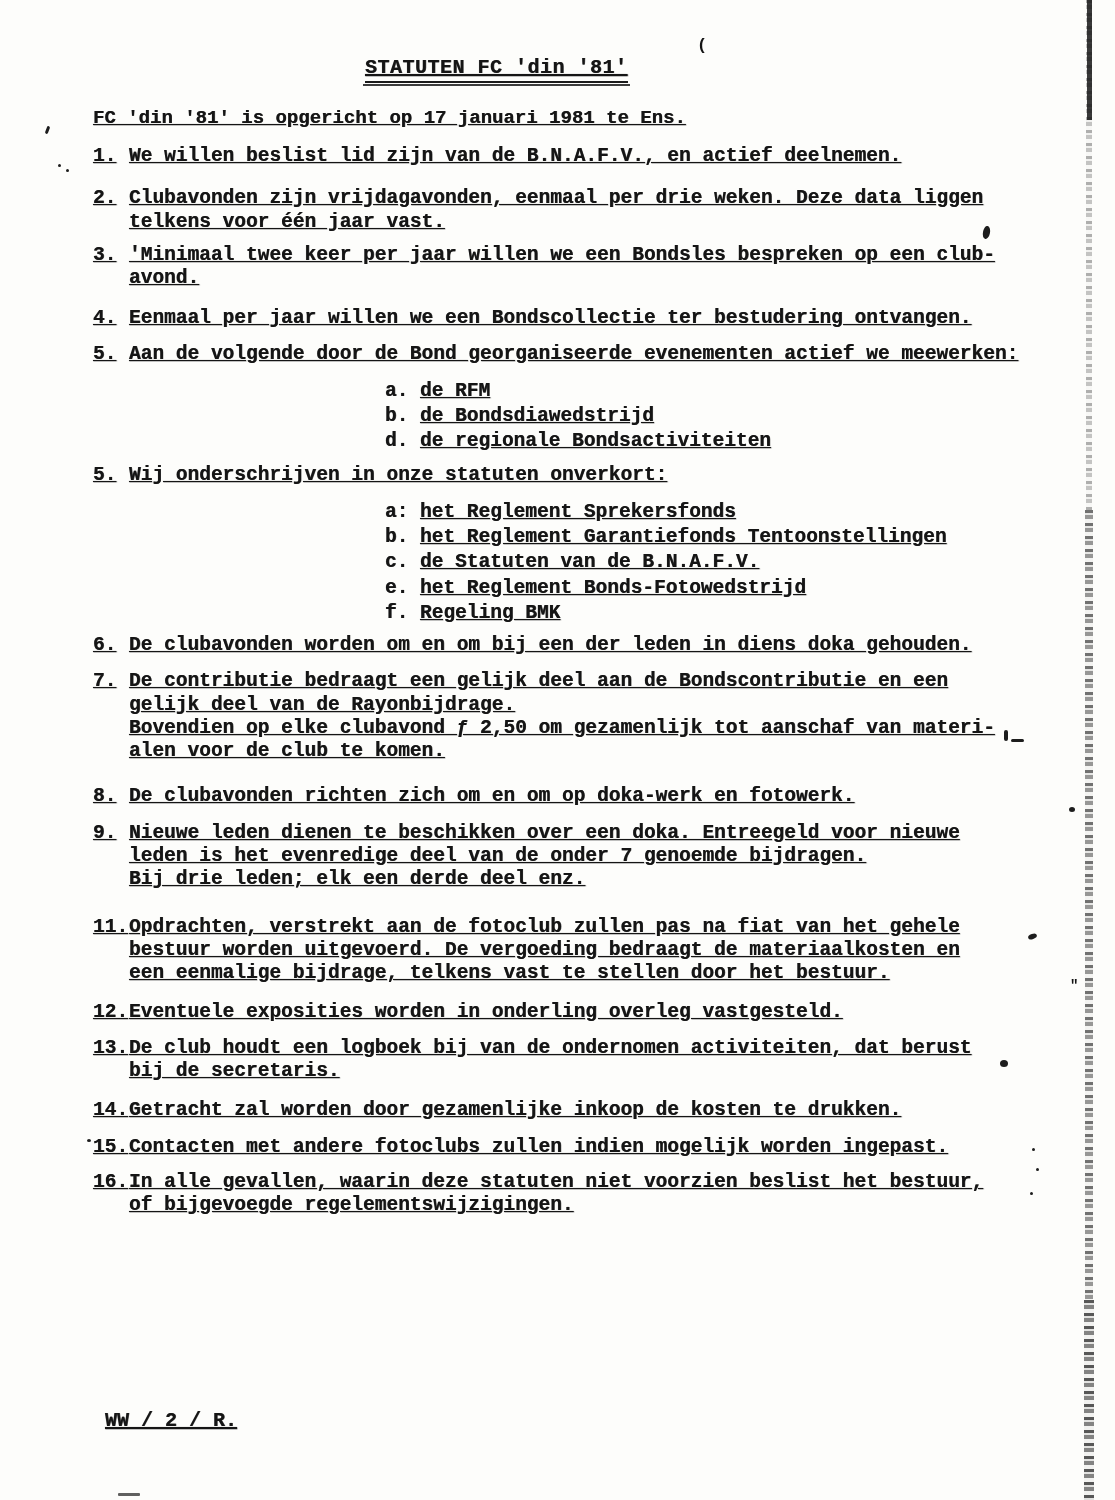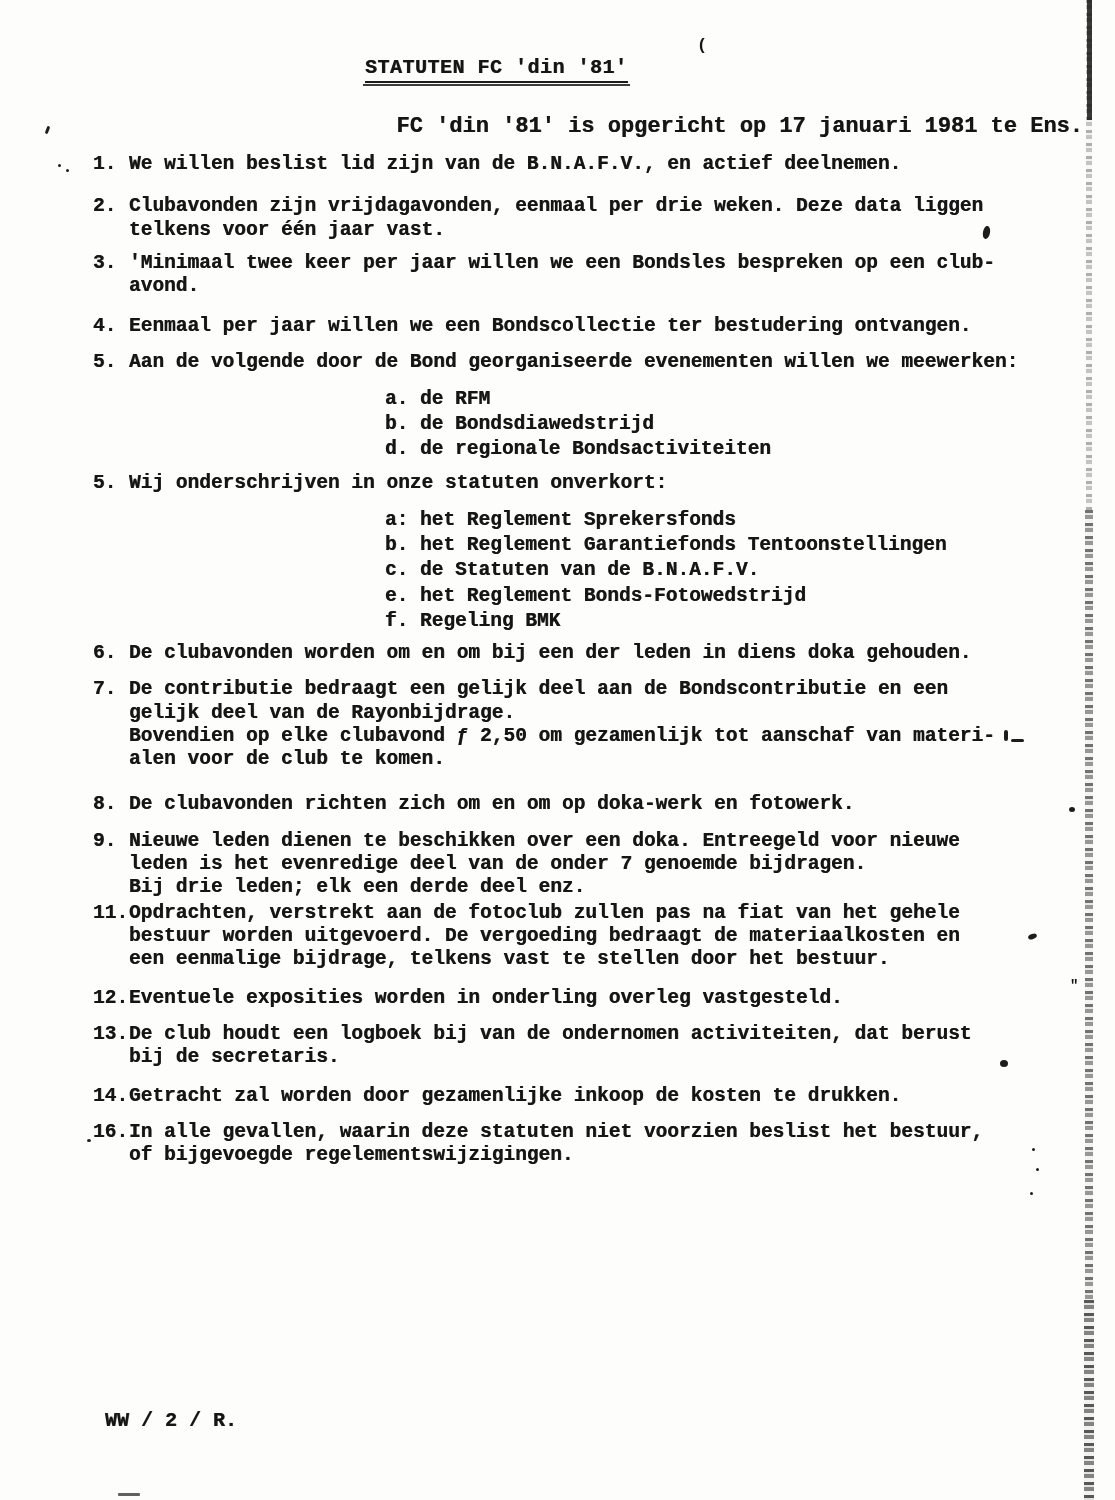--- a/index.html
+++ b/index.html
@@ -8,38 +8,39 @@
     width:1115px; height:1500px;
     margin:0 auto;
     background:#fdfdfb;
     overflow:hidden;
     font-family:"Liberation Mono","DejaVu Sans Mono",monospace;
     color:#151515;
   }
   .ink {
     font-weight:700;
     text-shadow:0.4px 0.4px 0.5px rgba(15,15,15,0.65), -0.2px -0.2px 0.4px rgba(15,15,15,0.3);
+    text-decoration:underline;
   }
   .content {
     position:absolute; left:93px; top:56px; width:990px;
   }
   .doc-title {
     display:inline-block;
     margin-left:272px;
     font-size:20px; letter-spacing:0.5px;
     border-bottom:2px solid #1b1b1b;
     padding-bottom:2px;
     position:relative;
     white-space:nowrap;
   }
   .doc-title::after {
     content:""; position:absolute; left:-2px; right:-2px; bottom:-5px; height:2px;
     background:#1b1b1b; opacity:0.85;
   }
-  .intro { margin-top:32px; font-size:22px; line-height:23px; white-space:pre-line;text-align:right; }
+  .intro { margin-top:24px; font-size:19px; line-height:23px; white-space:pre-line; }
   .item { display:flex; align-items:flex-start; font-size:19.5px; }
   .num  { flex:0 0 36px; white-space:nowrap; line-height:23.3px; }
   .body { flex:1; }
   .txt  { white-space:pre-line; line-height:23.3px; }
   .sublist { margin-left:256px; margin-top:13px; }
   .subitem { line-height:25.2px; white-space:nowrap; }
   .submarker { display:inline-block; width:35px; }
   .footer-code { position:absolute; left:105px; top:1409px; font-size:20px; }
   
   .artifact { position:absolute; pointer-events:none; }
@@ -89,21 +90,21 @@
       <div class="item ink" style="margin-top:17px">
         <span class="num">4.</span>
         <div class="body">
             <div class="txt">Eenmaal per jaar willen we een Bondscollectie ter bestudering ontvangen.</div>
           </div>
       </div>
 
       <div class="item ink" style="margin-top:12px">
         <span class="num">5.</span>
         <div class="body">
-          <div class="txt">Aan de volgende door de Bond georganiseerde evenementen willen we meewerken:</div>
+          <div class="txt">Aan de volgende door de Bond georganiseerde evenementen actief we meewerken:</div>
           <div class="sublist">
             <div class="subitem"><span class="submarker">a.</span><span>de RFM</span></div>
             <div class="subitem"><span class="submarker">b.</span><span>de Bondsdiawedstrijd</span></div>
             <div class="subitem"><span class="submarker">d.</span><span>de regionale Bondsactiviteiten</span></div>
           </div>
         </div>
       </div>
 
       <div class="item ink" style="margin-top:9px">
         <span class="num">5.</span>
@@ -146,21 +147,21 @@
       <div class="item ink" style="margin-top:13px">
         <span class="num">9.</span>
         <div class="body">
             <div class="txt">Nieuwe leden dienen te beschikken over een doka. Entreegeld voor nieuwe
 leden is het evenredige deel van de onder 7 genoemde bijdragen.
 Bij drie leden; elk een derde deel enz.</div>
           </div>
       </div>
 
 
-      <div class="item ink" style="margin-top:2px">
+      <div class="item ink" style="margin-top:24px">
         <span class="num">11.</span>
         <div class="body">
             <div class="txt">Opdrachten, verstrekt aan de fotoclub zullen pas na fiat van het gehele
 bestuur worden uitgevoerd. De vergoeding bedraagt de materiaalkosten en
 een eenmalige bijdrage, telkens vast te stellen door het bestuur.</div>
           </div>
       </div>
 
       <div class="item ink" style="margin-top:15px">
         <span class="num">12.</span>
@@ -177,20 +178,26 @@
           </div>
       </div>
 
       <div class="item ink" style="margin-top:16px">
         <span class="num">14.</span>
         <div class="body">
             <div class="txt">Getracht zal worden door gezamenlijke inkoop de kosten te drukken.</div>
           </div>
       </div>
 
+      <div class="item ink" style="margin-top:13px">
+        <span class="num">15.</span>
+        <div class="body">
+            <div class="txt">Contacten met andere fotoclubs zullen indien mogelijk worden ingepast.</div>
+          </div>
+      </div>
 
       <div class="item ink" style="margin-top:12px">
         <span class="num">16.</span>
         <div class="body">
             <div class="txt">In alle gevallen, waarin deze statuten niet voorzien beslist het bestuur,
 of bijgevoegde regelementswijzigingen.</div>
           </div>
       </div>
 
     </div>

